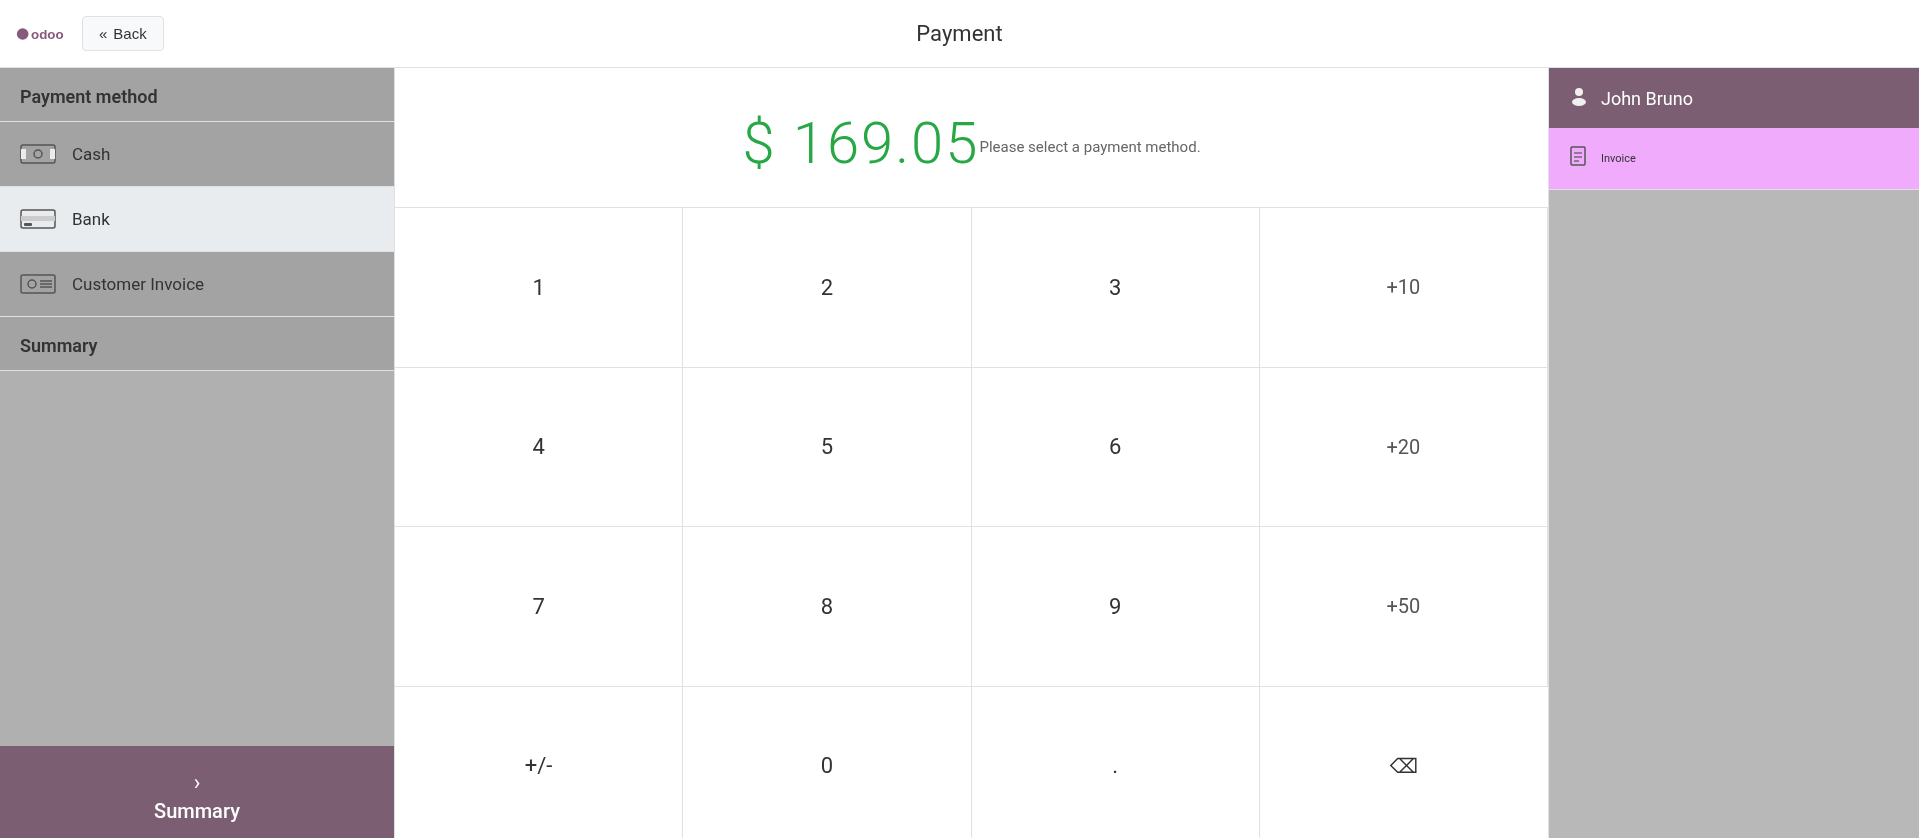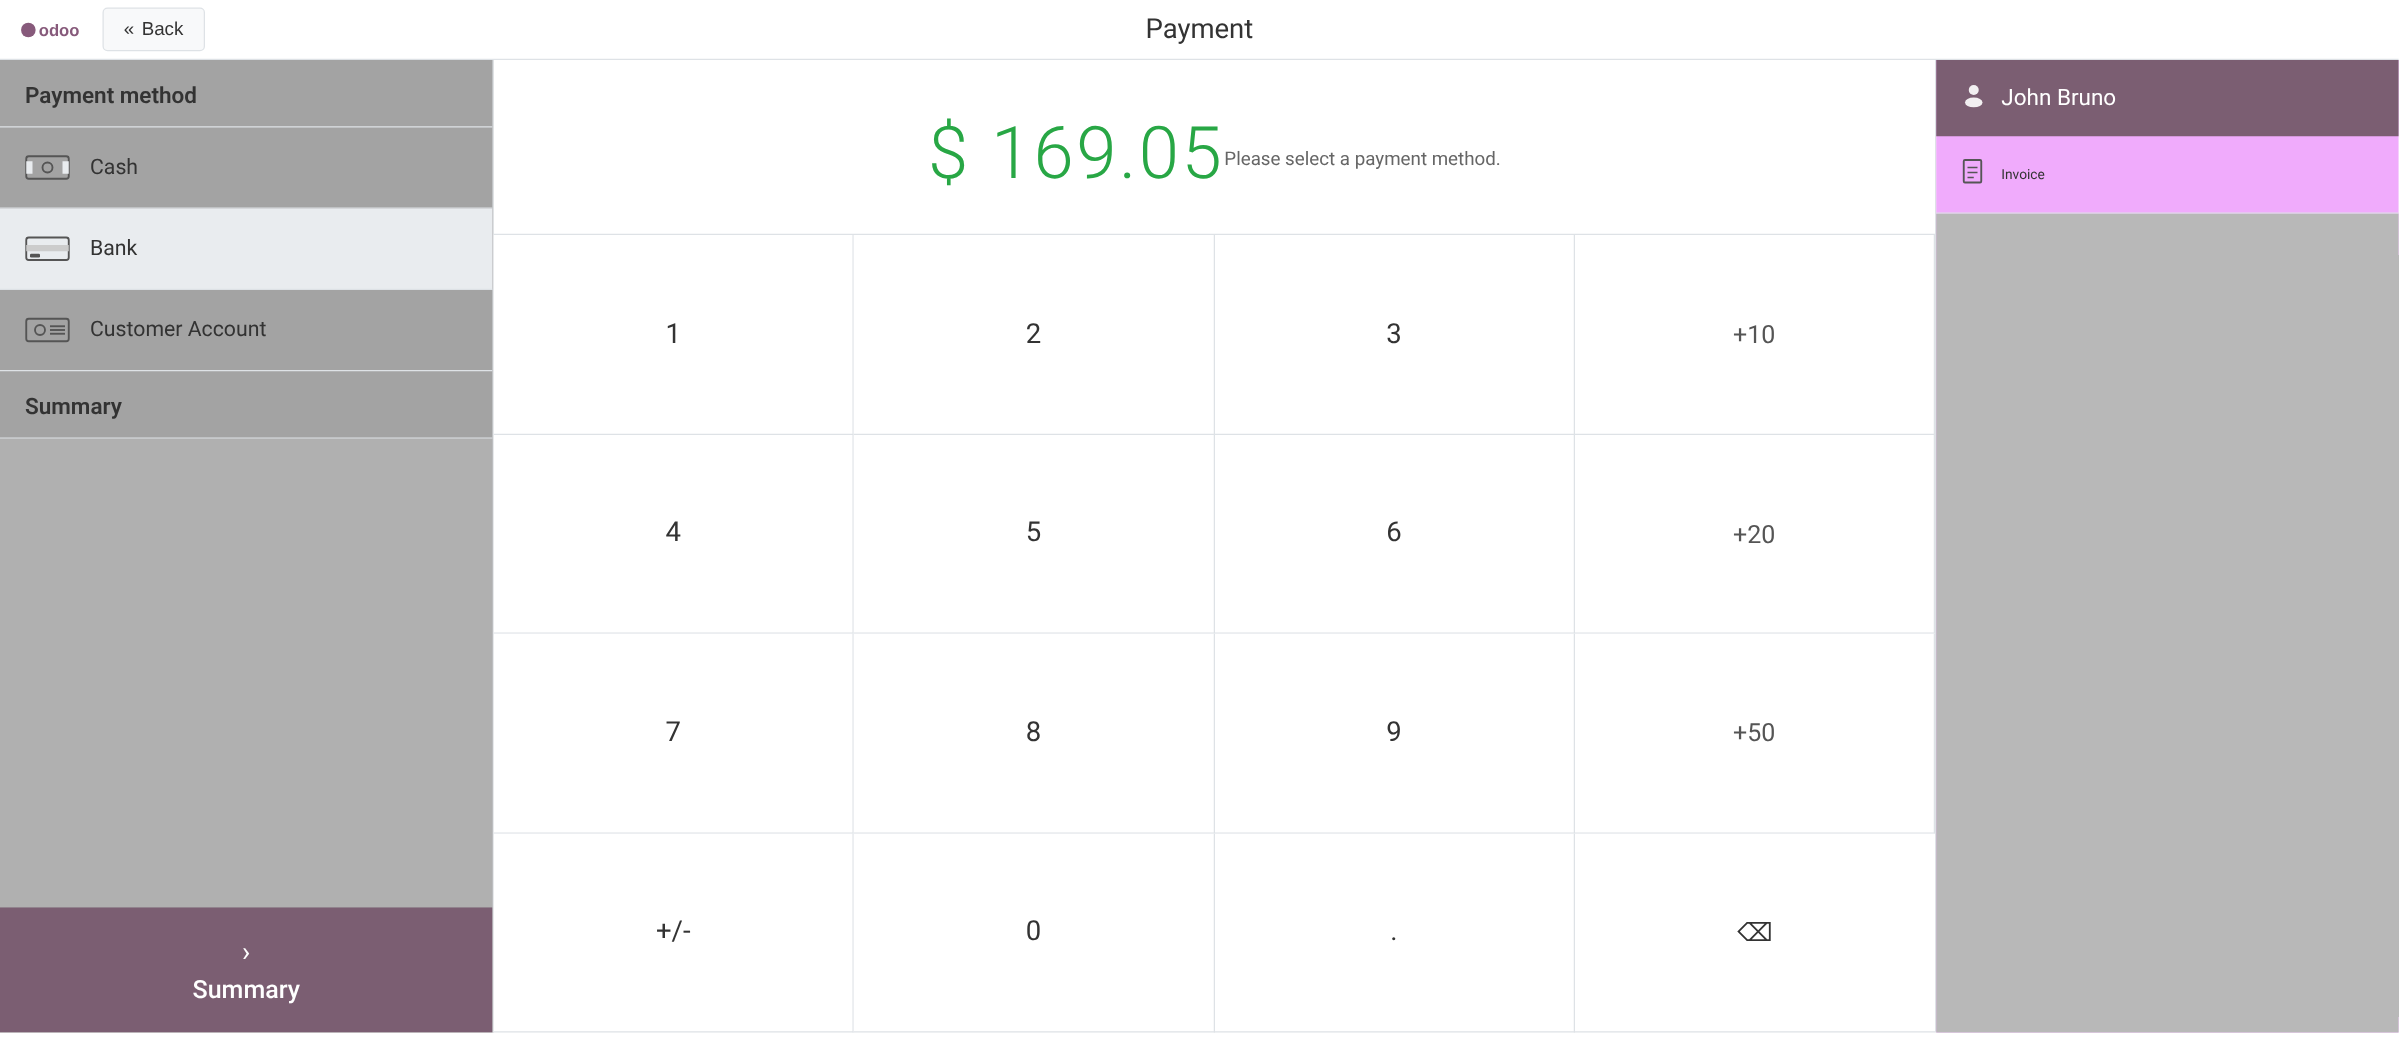--- a/index.html
+++ b/index.html
@@ -3,21 +3,21 @@
   <meta charset="utf-8">
   <style>
     * { box-sizing: border-box; margin: 0; padding: 0; }
     body { font-family: -apple-system, BlinkMacSystemFont, 'Segoe UI', Roboto, sans-serif; background: #fff; height: 838px; overflow: hidden; }
 
     
     .top-nav {
       display: flex;
       align-items: center;
       justify-content: space-between;
-      height: 48px;
+      height: 68px;
       border-bottom: 1px solid #dee2e6;
       padding: 2px 16px;
       background: #fff;
     }
     .top-nav-left { display: flex; align-items: center; gap: 16px; }
     .odoo-logo { display: flex; align-items: center; }
     .odoo-logo svg { width: 50px; height: 30px; }
     .back-button {
       display: flex; align-items: center; gap: 6px;
       padding: 8px 16px;
@@ -217,21 +217,21 @@
     <div class="payment-method-item">
       <div class="payment-method-icon">
         <svg width="36" height="24" viewBox="0 0 36 24" fill="none" xmlns="http://www.w3.org/2000/svg">
           <rect x="1" y="3" width="34" height="18" rx="2" stroke="#555" stroke-width="1.5" fill="none"></rect>
           <circle cx="12" cy="12" r="4" stroke="#555" stroke-width="1.5" fill="none"></circle>
           <line x1="20" y1="9" x2="32" y2="9" stroke="#555" stroke-width="1.5"></line>
           <line x1="20" y1="12" x2="32" y2="12" stroke="#555" stroke-width="1.5"></line>
           <line x1="20" y1="15" x2="32" y2="15" stroke="#555" stroke-width="1.5"></line>
         </svg>
       </div>
-      <span>Customer Account</span>
+      <span>Customer Invoice</span>
     </div>
 
     <div class="summary-section">
       <span class="summary-title">Summary</span>
     </div>
 
     <div class="summary-content"></div>
 
     <div class="validate-area">
       <span class="validate-chevron">›</span>

